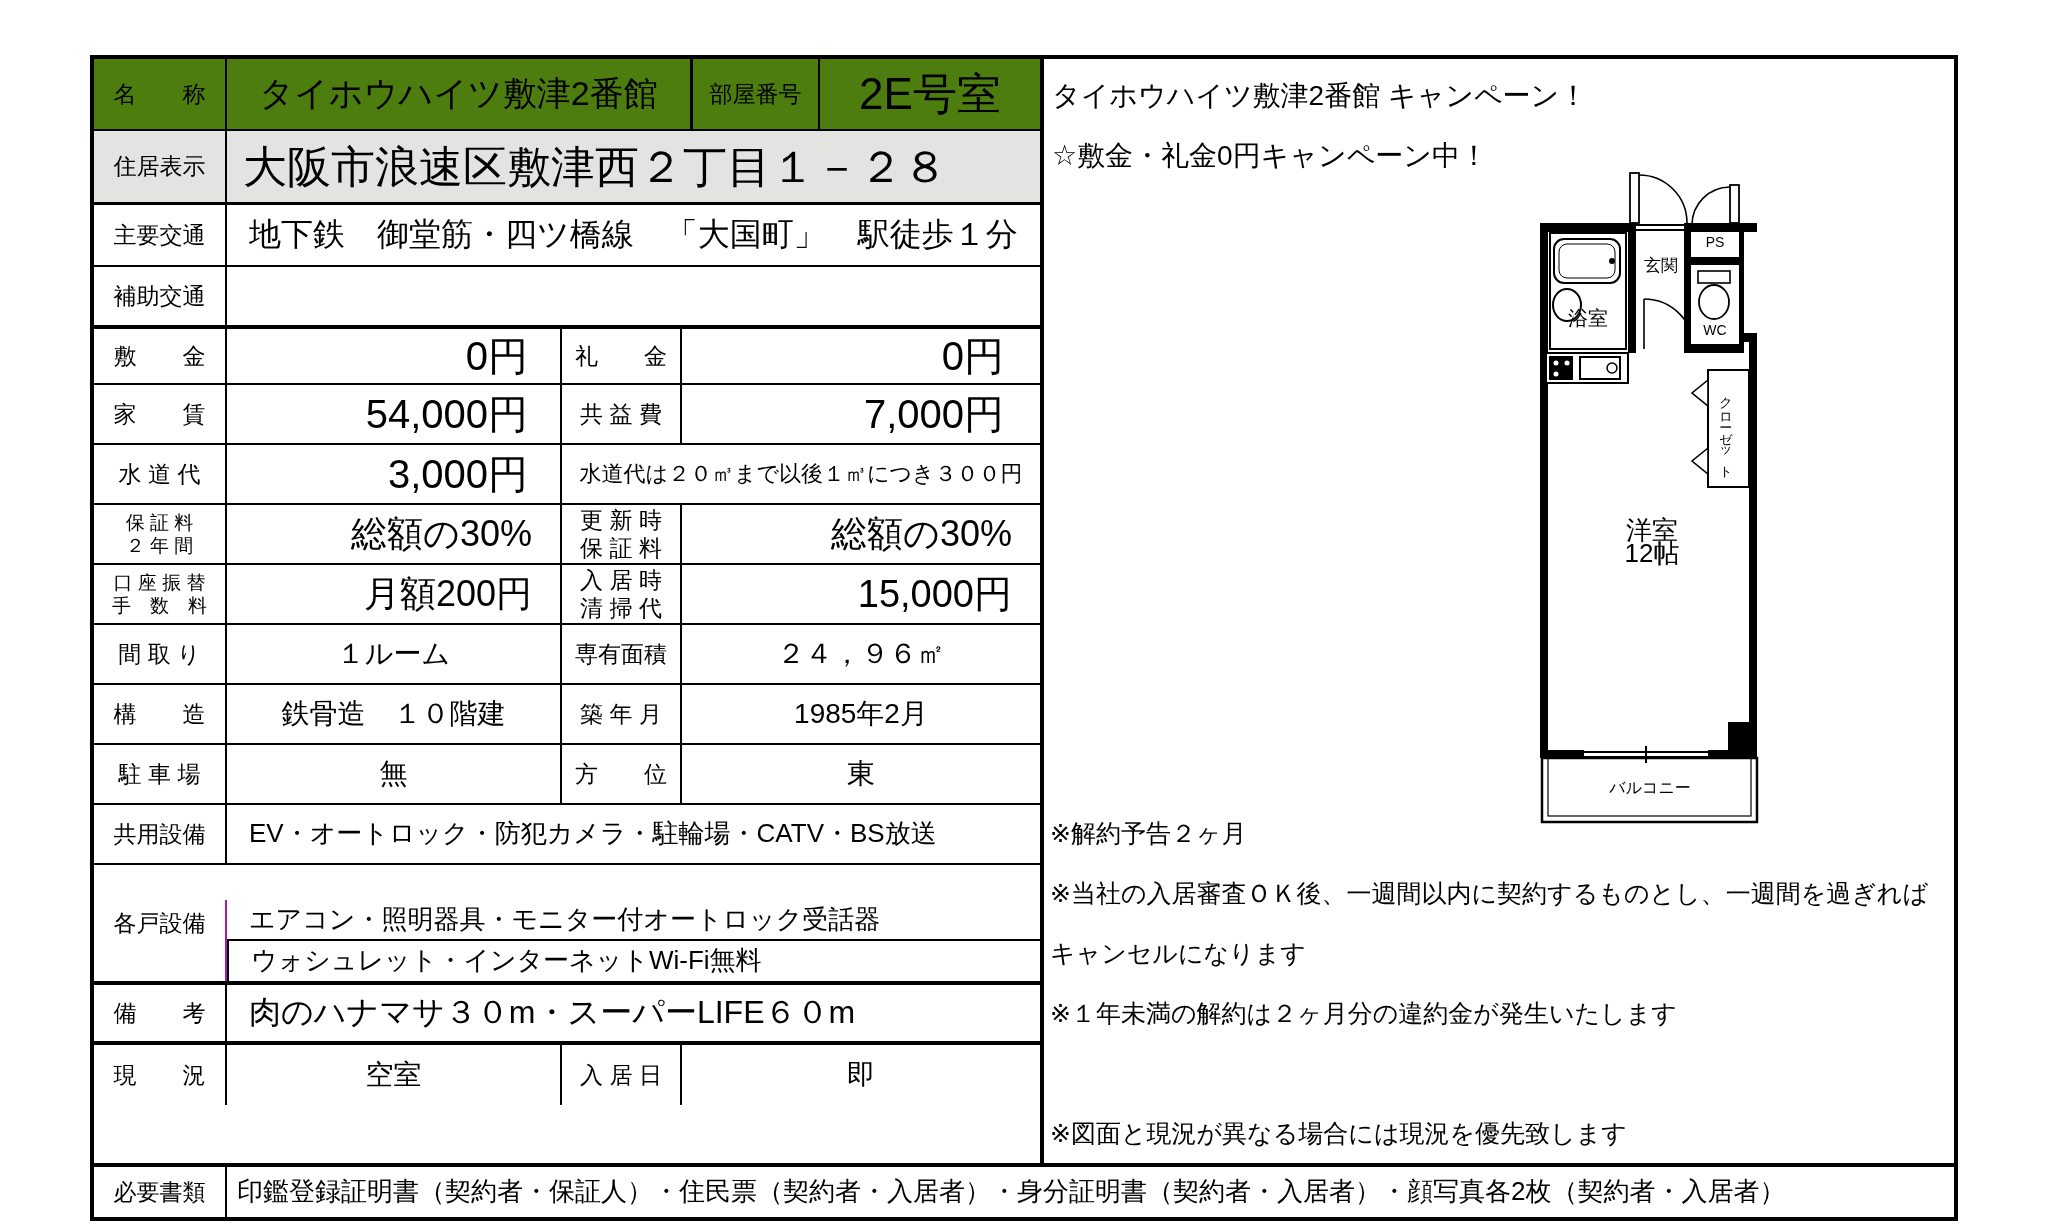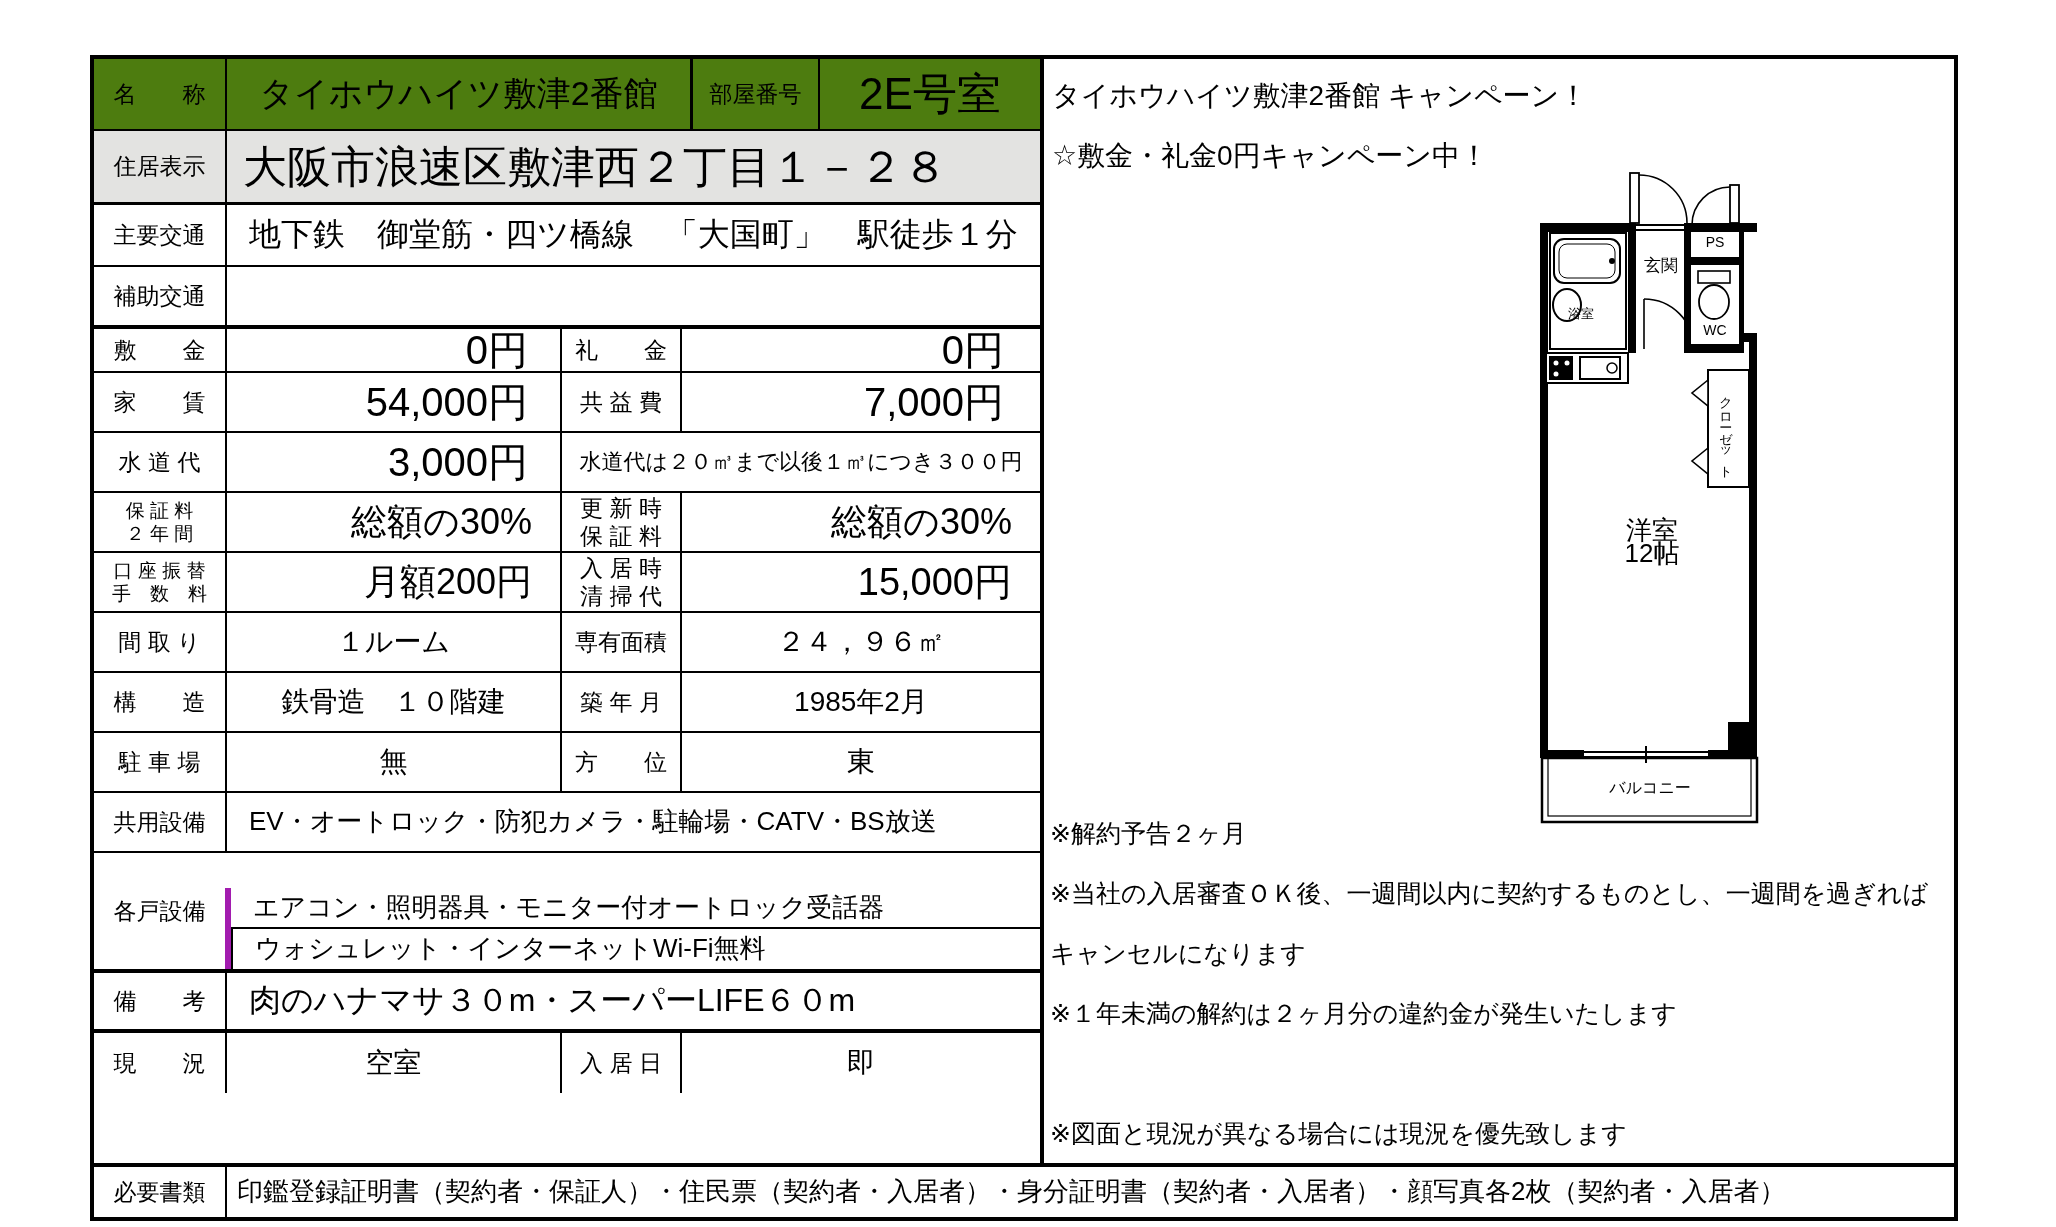--- a/index.html
+++ b/index.html
@@ -65,21 +65,21 @@
         <div class="row" style="height:62px">
           <div class="c lbl">主要交通</div>
           <div class="c fs27 v4 left">地下鉄　御堂筋・四ツ橋線　「大国町」　駅徒歩１分</div>
         </div>
 
         <div class="row tb4" style="height:62px">
           <div class="c lbl">補助交通</div>
           <div class="c fs27 v4 left"></div>
         </div>
 
-        <div class="row" style="height:44px">
+        <div class="row" style="height:56px">
           <div class="c lbl">敷　　金</div>
           <div class="c w2 money">0円</div>
           <div class="c lbl2">礼　　金</div>
           <div class="c v4 money" style="padding-right:36px">0円</div>
         </div>
 
         <div class="row" style="height:60px">
           <div class="c lbl">家　　賃</div>
           <div class="c w2 money">54,000円</div>
           <div class="c lbl2">共 益 費</div>
@@ -132,21 +132,21 @@
           <div class="c v4 fs28">東</div>
         </div>
 
         <div class="row" style="height:60px">
           <div class="c lbl">共用設備</div>
           <div class="c v4 left fs26">EV・オートロック・防犯カメラ・駐輪場・CATV・BS放送</div>
         </div>
 
         <div class="row tb4" style="height:120px">
           <div class="c lbl">各戸設備</div>
-          <div style="flex:1;display:flex;flex-direction:column;border-left:6px solid #a21caf;box-sizing:border-box;margin-top:35px;">
+          <div style="flex:1;display:flex;flex-direction:column;border-left:2px solid #a21caf;box-sizing:border-box;margin-top:35px;">
             <div class="c left fs26" style="height:60px;border-bottom:2px solid #000">エアコン・照明器具・モニター付オートロック受話器</div>
             <div class="c left fs26" style="height:60px">ウォシュレット・インターネットWi-Fi無料</div>
           </div>
         </div>
 
         <div class="row tb4" style="height:60px">
           <div class="c lbl">備　　考</div>
           <div class="c v4 left fs27">肉のハナマサ３０m・スーパーLIFE６０m</div>
         </div>
 
@@ -214,21 +214,21 @@
             <polygon points="168,215 152,228 168,241" fill="#fff" stroke="#000" stroke-width="1.6"></polygon>
             <polygon points="168,283 152,296 168,309" fill="#fff" stroke="#000" stroke-width="1.6"></polygon>
 
             <line x1="44" y1="587" x2="168" y2="587" stroke="#000" stroke-width="2"></line>
             <line x1="44" y1="592" x2="168" y2="592" stroke="#000" stroke-width="2"></line>
             <line x1="106" y1="581" x2="106" y2="598" stroke="#000" stroke-width="2"></line>
 
             <rect x="2" y="593" width="215" height="64" fill="none" stroke="#000" stroke-width="2.5"></rect>
             <rect x="8" y="593" width="203" height="58" fill="none" stroke="#000" stroke-width="1.2"></rect>
           </svg>
-          <div class="fp-label" style="left:8px;top:142px;width:66px;font-size:13px">浴室</div>
+          <div class="fp-label" style="left:15px;top:142px;width:66px;font-size:20px">浴室</div>
           <div class="fp-label" style="left:96px;top:92px;width:50px;font-size:17px">玄関</div>
           <div class="fp-label" style="left:152px;top:70px;width:46px;font-size:14px">PS</div>
           <div class="fp-label" style="left:152px;top:158px;width:46px;font-size:14px">WC</div>
           <div class="fp-label vtext" style="left:178px;top:212px;height:106px;font-size:13px">クローゼット</div>
           <div class="fp-label" style="left:50px;top:351px;width:124px;font-size:26px">洋室</div>
           <div class="fp-label" style="left:50px;top:374px;width:124px;font-size:26px">12帖</div>
           <div class="fp-label" style="left:40px;top:614px;width:140px;font-size:16px">バルコニー</div>
         </div>
 
         <div class="note" style="top:744px">※解約予告２ヶ月</div>

